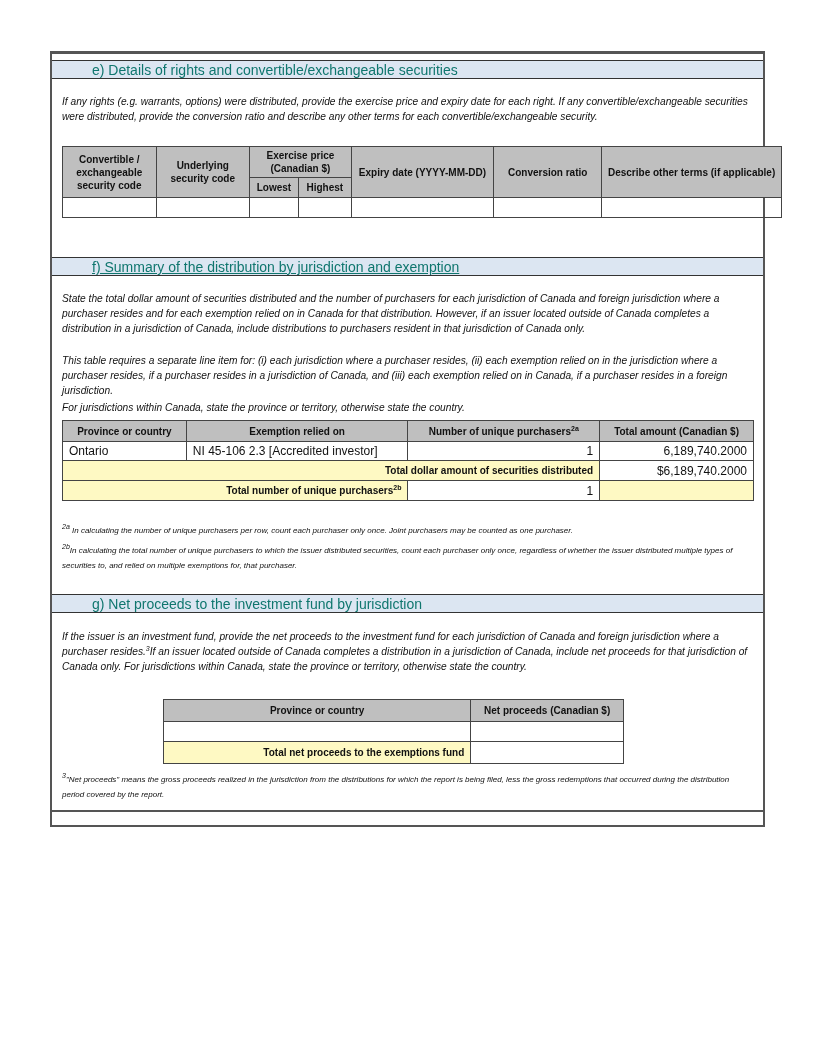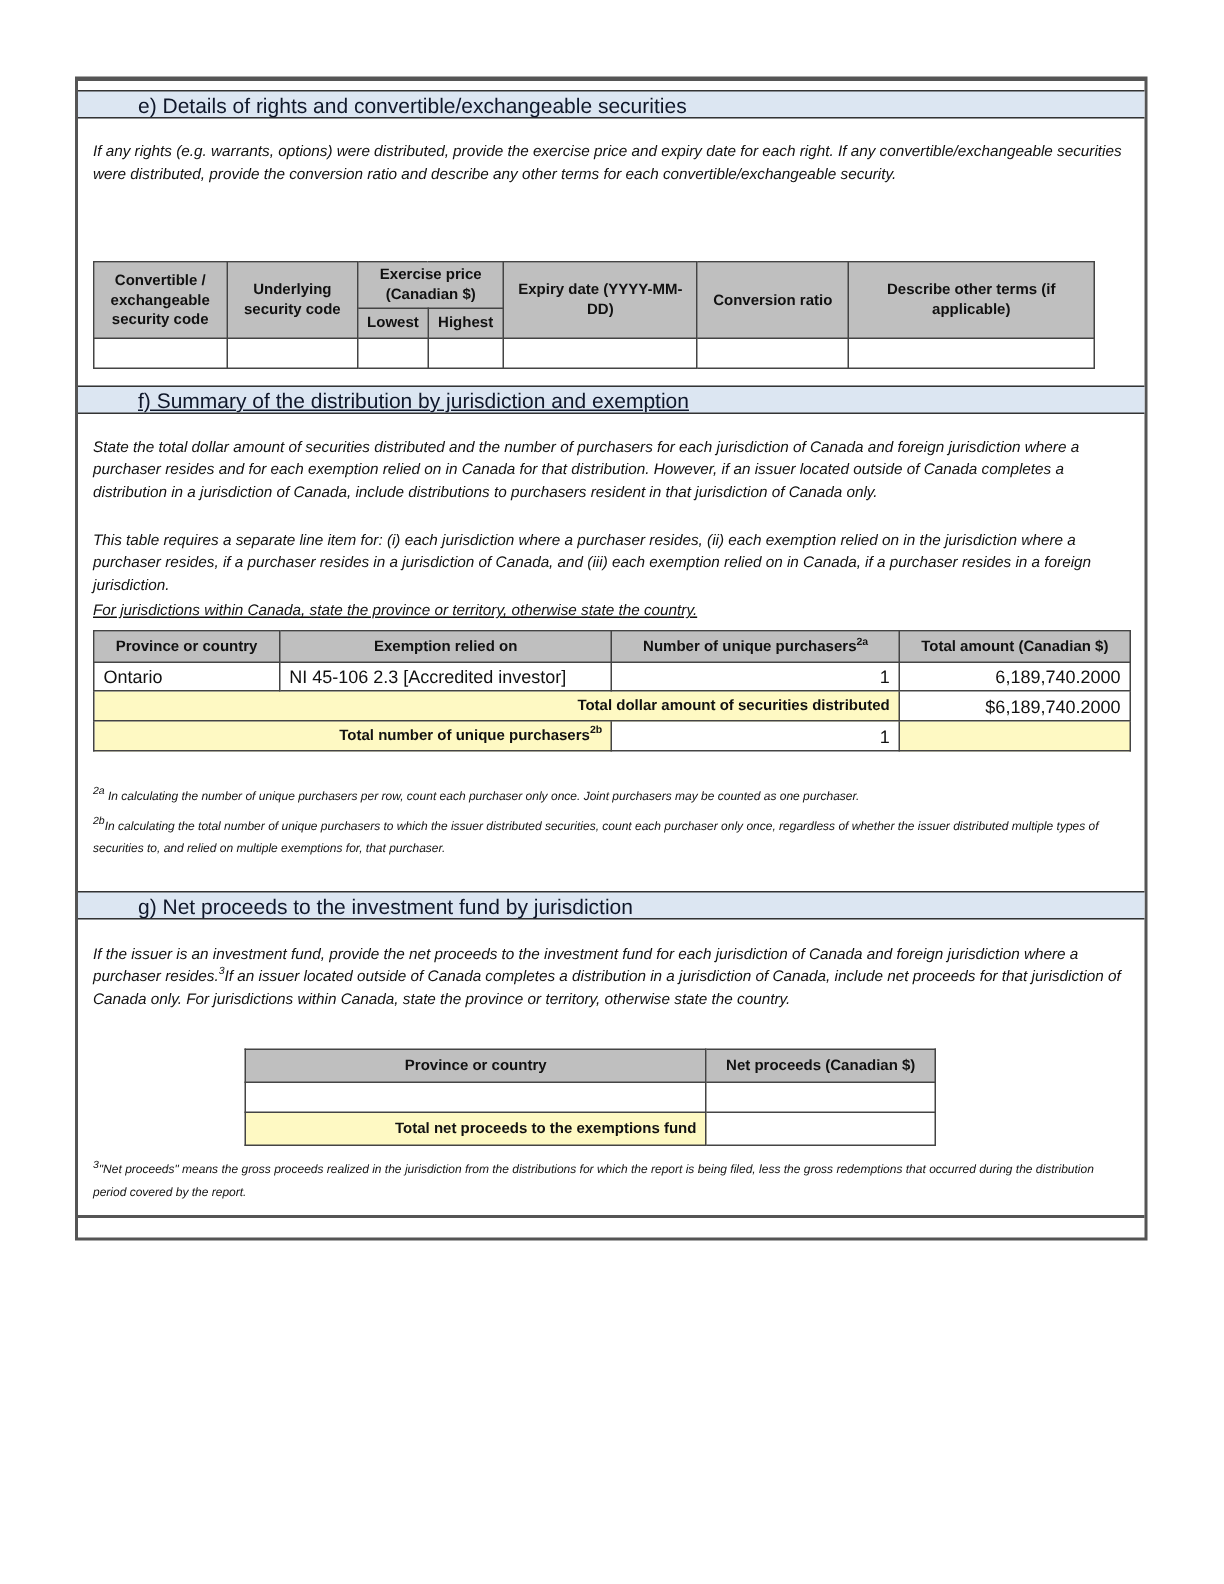--- a/index.html
+++ b/index.html
@@ -1,37 +1,37 @@
 <!DOCTYPE html>
 <html><head>
 <meta charset="utf-8">
 <style>
   html, body { margin: 0; padding: 0; background: #ffffff; }
   body { width: 816px; height: 1056px; position: relative; font-family: "Liberation Sans", sans-serif; color: #000; }
   .frame { position: absolute; left: 50px; top: 51px; width: 715px; height: 776px; border: 2px solid #555; box-sizing: border-box; border-top-width: 3px; }
-  .sec-head { position: absolute; left: 0; right: 0; height: 19px; background: #dce6f2; border-top: 1px solid #333; border-bottom: 1px solid #333; font-size: 14px; line-height: 19px; padding-left: 40px; box-sizing: border-box; color: #0f172a; }
+  .sec-head { position: absolute; left: 0; right: 0; height: 19px; background: #dce6f2; border-top: 1px solid #333; border-bottom: 1px solid #333; font-size: 14px; line-height: 19px; padding-left: 40px; box-sizing: border-box; color: #0f766e; }
   .para { position: absolute; left: 10px; right: 10px; font-size: 10.2px; font-style: italic; line-height: 15px; color: #111; }
   table { border-collapse: collapse; position: absolute; font-size: 10px; }
   th { background: #bfbfbf; font-weight: bold; border: 1px solid #444; text-align: center; padding: 1px 3px; line-height: 13px; color: #111; }
   td { border: 1px solid #444; height: 17px; padding: 0 6px; font-size: 12px; color: #111; }
   td.num { text-align: right; }
   td.grey { background: #fef9c3; font-weight: bold; text-align: right; font-size: 10px; }
   .foot { position: absolute; left: 10px; right: 10px; font-size: 8px; font-style: italic; line-height: 15px; color: #111; }
   sup { font-size: 7px; line-height: 0; }
   .bottom-line { position: absolute; left: 0; right: 0; top: 756px; border-top: 2px solid #555; }
 </style>
 </head>
 <body>
 
 <div class="frame">
 
   <div class="sec-head" style="top:6px;">e) Details of rights and convertible/exchangeable securities</div>
   <div class="para" style="top:40px;">If any rights (e.g. warrants, options) were distributed, provide the exercise price and expiry date for each right. If any convertible/exchangeable securities were distributed, provide the conversion ratio and describe any other terms for each convertible/exchangeable security.</div>
 
-  <table style="left:10px; top:92px; width:668px;margin-top:28px;">
+  <table style="left:10px; top:92px; width:720px;">
     <colgroup>
       <col style="width:90px">
         <col style="width:90px">
         <col style="width:47px">
         <col style="width:51px">
         <col style="width:137px">
         <col style="width:104px">
         <col style="width:173px">
     </colgroup>
     <tbody>
@@ -55,21 +55,21 @@
       <td></td>
       <td></td>
       <td></td>
     </tr>
   </tbody>
     </table>
 
   <div class="sec-head" style="top:203px;text-decoration:underline;">f) Summary of the distribution by jurisdiction and exemption</div>
   <div class="para" style="top:237px;">State the total dollar amount of securities distributed and the number of purchasers for each jurisdiction of Canada and foreign jurisdiction where a purchaser resides and for each exemption relied on in Canada for that distribution. However, if an issuer located outside of Canada completes a distribution in a jurisdiction of Canada, include distributions to purchasers resident in that jurisdiction of Canada only.</div>
   <div class="para" style="top:299px;">This table requires a separate line item for: (i) each jurisdiction where a purchaser resides, (ii) each exemption relied on in the jurisdiction where a purchaser resides, if a purchaser resides in a jurisdiction of Canada, and (iii) each exemption relied on in Canada, if a purchaser resides in a foreign jurisdiction.</div>
-  <div class="para" style="top:346px;text-decoration:underline;">For jurisdictions within Canada, state the province or territory, otherwise state the country.</div>
+  <div class="para" style="top:346px;">For jurisdictions within Canada, state the province or territory, otherwise state the country.</div>
 
   <table style="left:10px; top:366px; width:692px;">
     <colgroup>
       <col style="width:124px">
         <col style="width:222px">
         <col style="width:192px">
         <col style="width:154px">
     </colgroup>
     <tbody>
         <tr style="height:21px">

